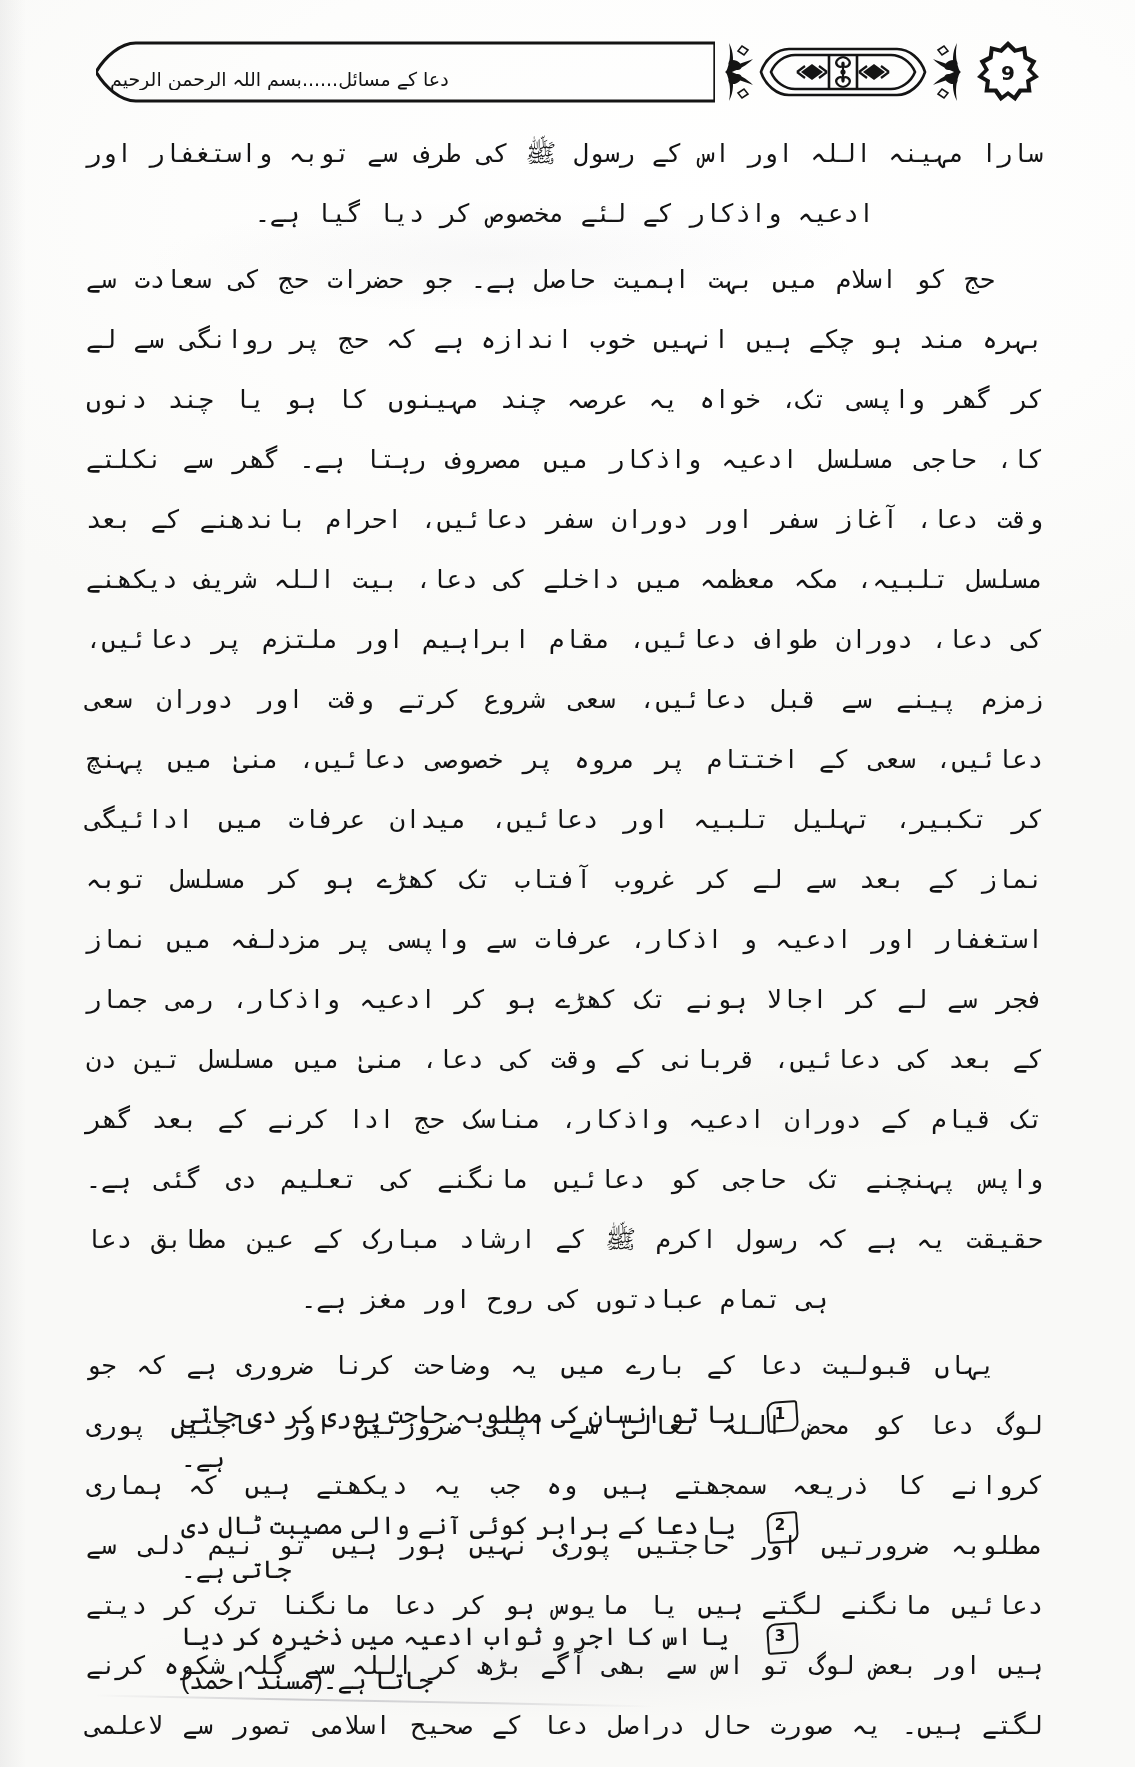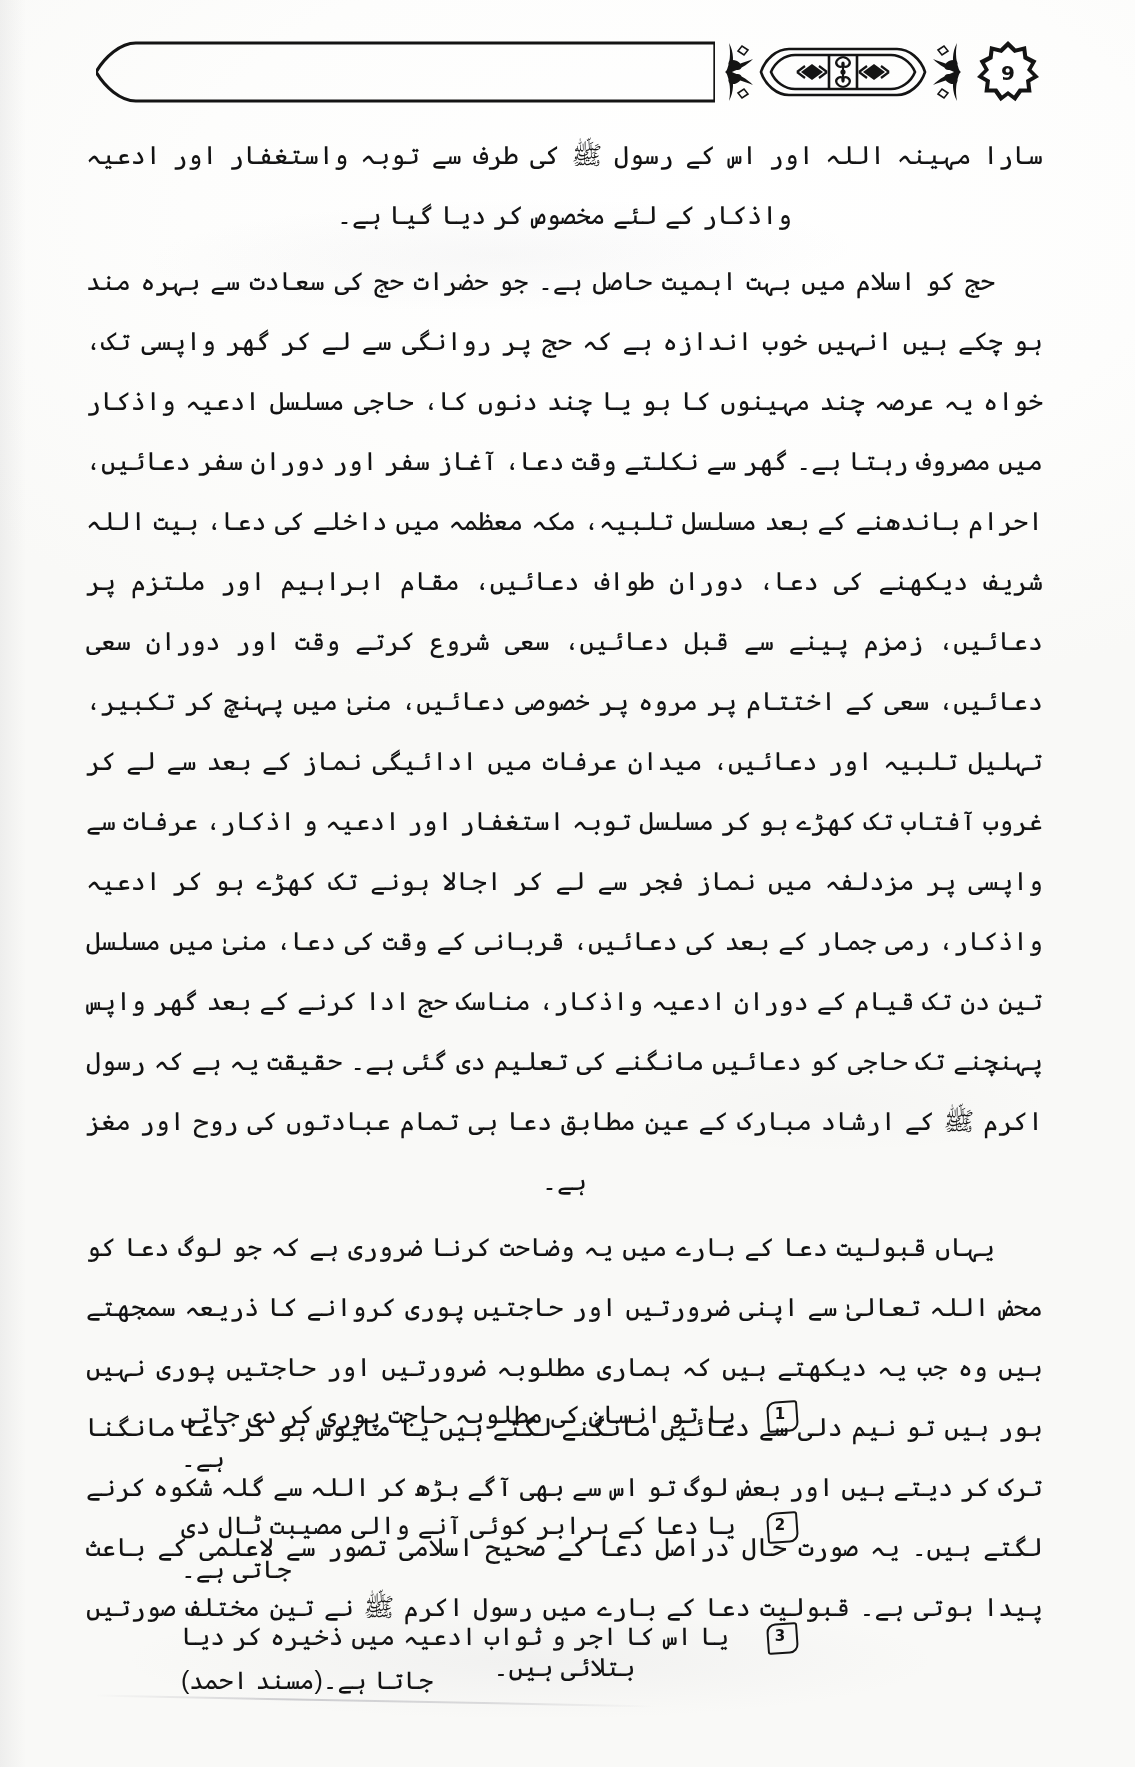--- a/index.html
+++ b/index.html
@@ -163,21 +163,21 @@
     right: 92px;
     left: 86px;
     top: 126px;
     direction: rtl;
     text-align: justify;
     text-align-last: center;
   }
 
   p.para {
     margin: 0 0 6px 0;
-    font-family: Liberation Serif, serif;
+    font-family: Liberation Mono, monospace;
     font-size: 25.5px;
     line-height: 60px;
     color: #131313;
     text-align: justify;
     text-justify: inter-word;
     text-indent: 48px;
     word-spacing: 1px;
   }
   p.para.no-indent { text-indent: 0; }
 
@@ -297,20 +297,21 @@
       <g fill="none" stroke="#141414" stroke-width="1.6" transform="translate(42,0) scale(-1,1)">
         <path d="M11 11 L17 7 L21 12 L15 16 Z"></path>
         <path d="M11 55 L17 59 L21 54 L15 50 Z"></path>
       </g>
     </svg>
 
     <div class="ribbon">
       <svg class="ribbon-svg" viewBox="0 0 560 62" preserveAspectRatio="none">
         <path d="M36 2 L560 2 L560 60 L36 60 C22 60 8 46 0 31 C8 16 22 2 36 2 Z" fill="none" stroke="#141414" stroke-width="3"></path>
       </svg>
+      <div class="ribbon-text">دعا کے مسائل......بسم اللہ الرحمن الرحیم</div>
     </div>
 
   </div>
 
   <div class="body-col">
     <p class="para no-indent">سارا مہینہ اللہ اور اس کے رسول ﷺ کی طرف سے توبہ واستغفار اور ادعیہ واذکار کے لئے مخصوص کر دیا گیا ہے۔</p>
     <p class="para">حج کو اسلام میں بہت اہمیت حاصل ہے۔ جو حضرات حج کی سعادت سے بہرہ مند ہو چکے ہیں انہیں خوب اندازہ ہے کہ حج پر روانگی سے لے کر گھر واپسی تک، خواہ یہ عرصہ چند مہینوں کا ہو یا چند دنوں کا، حاجی مسلسل ادعیہ واذکار میں مصروف رہتا ہے۔ گھر سے نکلتے وقت دعا، آغاز سفر اور دوران سفر دعائیں، احرام باندھنے کے بعد مسلسل تلبیہ، مکہ معظمہ میں داخلے کی دعا، بیت اللہ شریف دیکھنے کی دعا، دوران طواف دعائیں، مقام ابراہیم اور ملتزم پر دعائیں، زمزم پینے سے قبل دعائیں، سعی شروع کرتے وقت اور دوران سعی دعائیں، سعی کے اختتام پر مروہ پر خصوصی دعائیں، منیٰ میں پہنچ کر تکبیر، تہلیل تلبیہ اور دعائیں، میدان عرفات میں ادائیگی نماز کے بعد سے لے کر غروب آفتاب تک کھڑے ہو کر مسلسل توبہ استغفار اور ادعیہ و اذکار، عرفات سے واپسی پر مزدلفہ میں نماز فجر سے لے کر اجالا ہونے تک کھڑے ہو کر ادعیہ واذکار، رمی جمار کے بعد کی دعائیں، قربانی کے وقت کی دعا، منیٰ میں مسلسل تین دن تک قیام کے دوران ادعیہ واذکار، مناسک حج ادا کرنے کے بعد گھر واپس پہنچنے تک حاجی کو دعائیں مانگنے کی تعلیم دی گئی ہے۔ حقیقت یہ ہے کہ رسول اکرم ﷺ کے ارشاد مبارک کے عین مطابق دعا ہی تمام عبادتوں کی روح اور مغز ہے۔</p>
     <p class="para">یہاں قبولیت دعا کے بارے میں یہ وضاحت کرنا ضروری ہے کہ جو لوگ دعا کو محض اللہ تعالیٰ سے اپنی ضرورتیں اور حاجتیں پوری کروانے کا ذریعہ سمجھتے ہیں وہ جب یہ دیکھتے ہیں کہ ہماری مطلوبہ ضرورتیں اور حاجتیں پوری نہیں ہور ہیں تو نیم دلی سے دعائیں مانگنے لگتے ہیں یا مایوس ہو کر دعا مانگنا ترک کر دیتے ہیں اور بعض لوگ تو اس سے بھی آگے بڑھ کر اللہ سے گلہ شکوہ کرنے لگتے ہیں۔ یہ صورت حال دراصل دعا کے صحیح اسلامی تصور سے لاعلمی کے باعث پیدا ہوتی ہے۔ قبولیت دعا کے بارے میں رسول اکرم ﷺ نے تین مختلف صورتیں بتلائی ہیں۔</p>
   </div>
 

